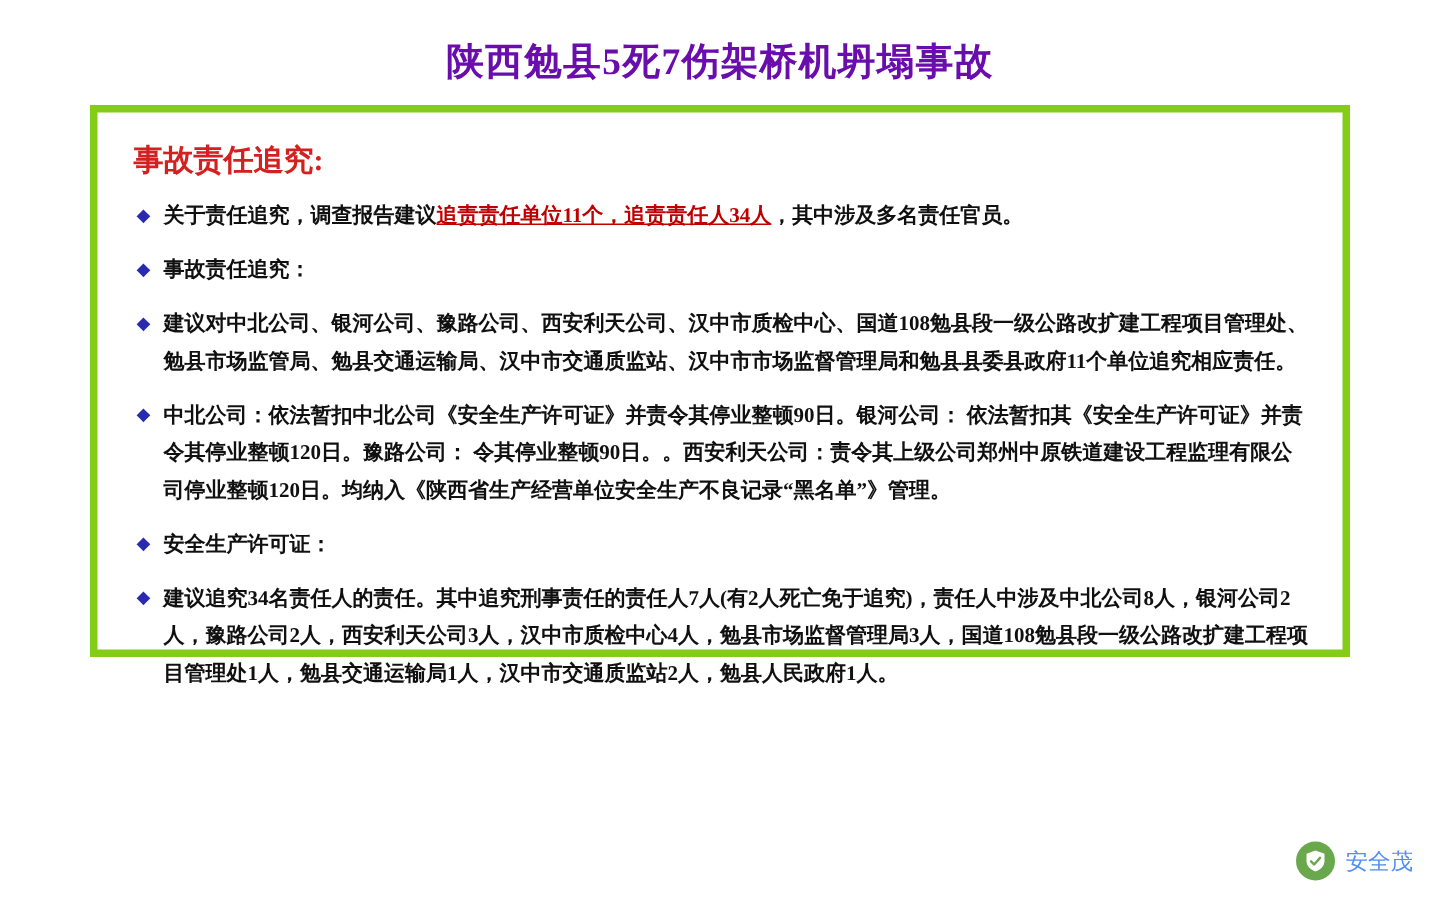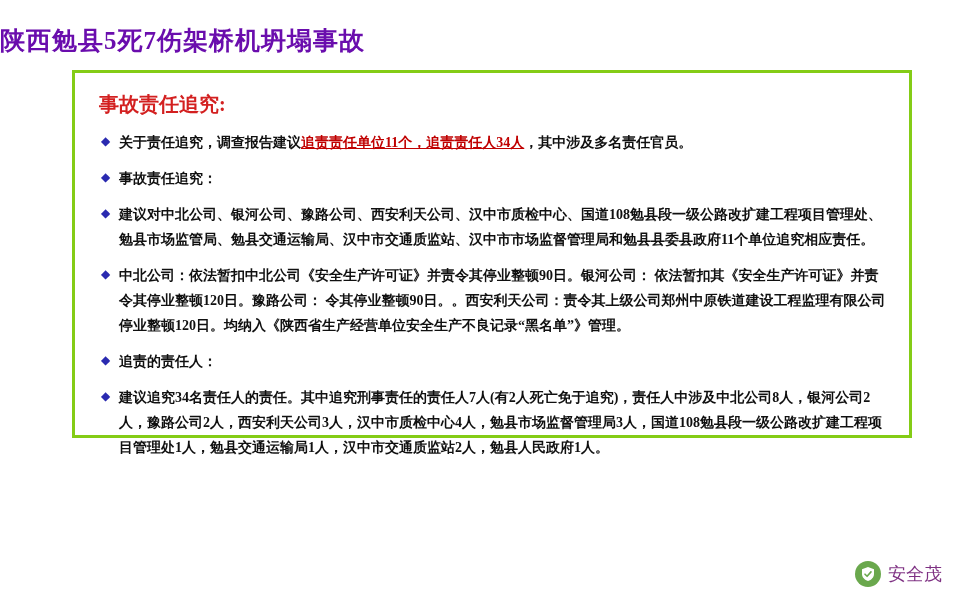--- a/index.html
+++ b/index.html
@@ -18,34 +18,34 @@
     position: relative;
     width: 960px;
     height: 601px;
     box-sizing: border-box;
   }
   .slide-title {
     position: absolute;
     top: 24px;
     left: 0;
     width: 960px;
-    text-align: left;
+    text-align: center;
     font-size: 25px;
     font-weight: bold;
     color: #6a0dad;
     letter-spacing: 1px;
     font-family: "Liberation Serif", serif;
   }
   .content-box {
     position: absolute;
     top: 70px;
-    left: 72px;
+    left: 60px;
     width: 840px;
     height: 368px;
-    border: 3px solid #84cc16;
+    border: 5px solid #84cc16;
     box-sizing: border-box;
     padding: 18px 22px 10px 22px;
   }
   .box-heading {
     color: #d32020;
     font-size: 20px;
     font-weight: bold;
     margin: 0 0 12px 2px;
     font-family: "Liberation Serif", serif;
   }
@@ -94,22 +94,22 @@
     height: 26px;
     border-radius: 50%;
     background: #5a9f3a;
     display: flex;
     align-items: center;
     justify-content: center;
     margin-right: 7px;
   }
   .wm-logo svg { display: block; }
   .wm-text {
-    font-size: 18px;
-    color: #701a75;
+    font-size: 15px;
+    color: #3b82f6;
     font-family: "Liberation Serif", serif;
   }
 </style>
 </head>
 <body>
 
 <div class="slide">
 
   <div class="slide-title">陕西勉县5死7伤架桥机坍塌事故</div>
 
@@ -127,21 +127,21 @@
         <li class="bullet-item">
           <span class="bullet-marker">◆</span>
           <span class="bullet-text"><span>建议对中北公司、银河公司、豫路公司、西安利天公司、汉中市质检中心、国道108勉县段一级公路改扩建工程项目管理处、勉县市场监管局、勉县交通运输局、汉中市交通质监站、汉中市市场监督管理局和勉县县委县政府11个单位追究相应责任。</span></span>
         </li>
         <li class="bullet-item">
           <span class="bullet-marker">◆</span>
           <span class="bullet-text"><span>中北公司：依法暂扣中北公司《安全生产许可证》并责令其停业整顿90日。银河公司： 依法暂扣其《安全生产许可证》并责令其停业整顿120日。豫路公司： 令其停业整顿90日。。西安利天公司：责令其上级公司郑州中原铁道建设工程监理有限公司停业整顿120日。均纳入《陕西省生产经营单位安全生产不良记录“黑名单”》管理。</span></span>
         </li>
         <li class="bullet-item">
           <span class="bullet-marker">◆</span>
-          <span class="bullet-text"><span>追责的责任人：</span></span>
+          <span class="bullet-text"><span>安全生产许可证：</span></span>
         </li>
         <li class="bullet-item">
           <span class="bullet-marker">◆</span>
           <span class="bullet-text"><span>建议追究34名责任人的责任。其中追究刑事责任的责任人7人(有2人死亡免于追究)，责任人中涉及中北公司8人，银河公司2人，豫路公司2人，西安利天公司3人，汉中市质检中心4人，勉县市场监督管理局3人，国道108勉县段一级公路改扩建工程项目管理处1人，勉县交通运输局1人，汉中市交通质监站2人，勉县人民政府1人。</span></span>
         </li>
       </ul>
   </div>
 
   <div class="watermark">
     <span class="wm-logo">

